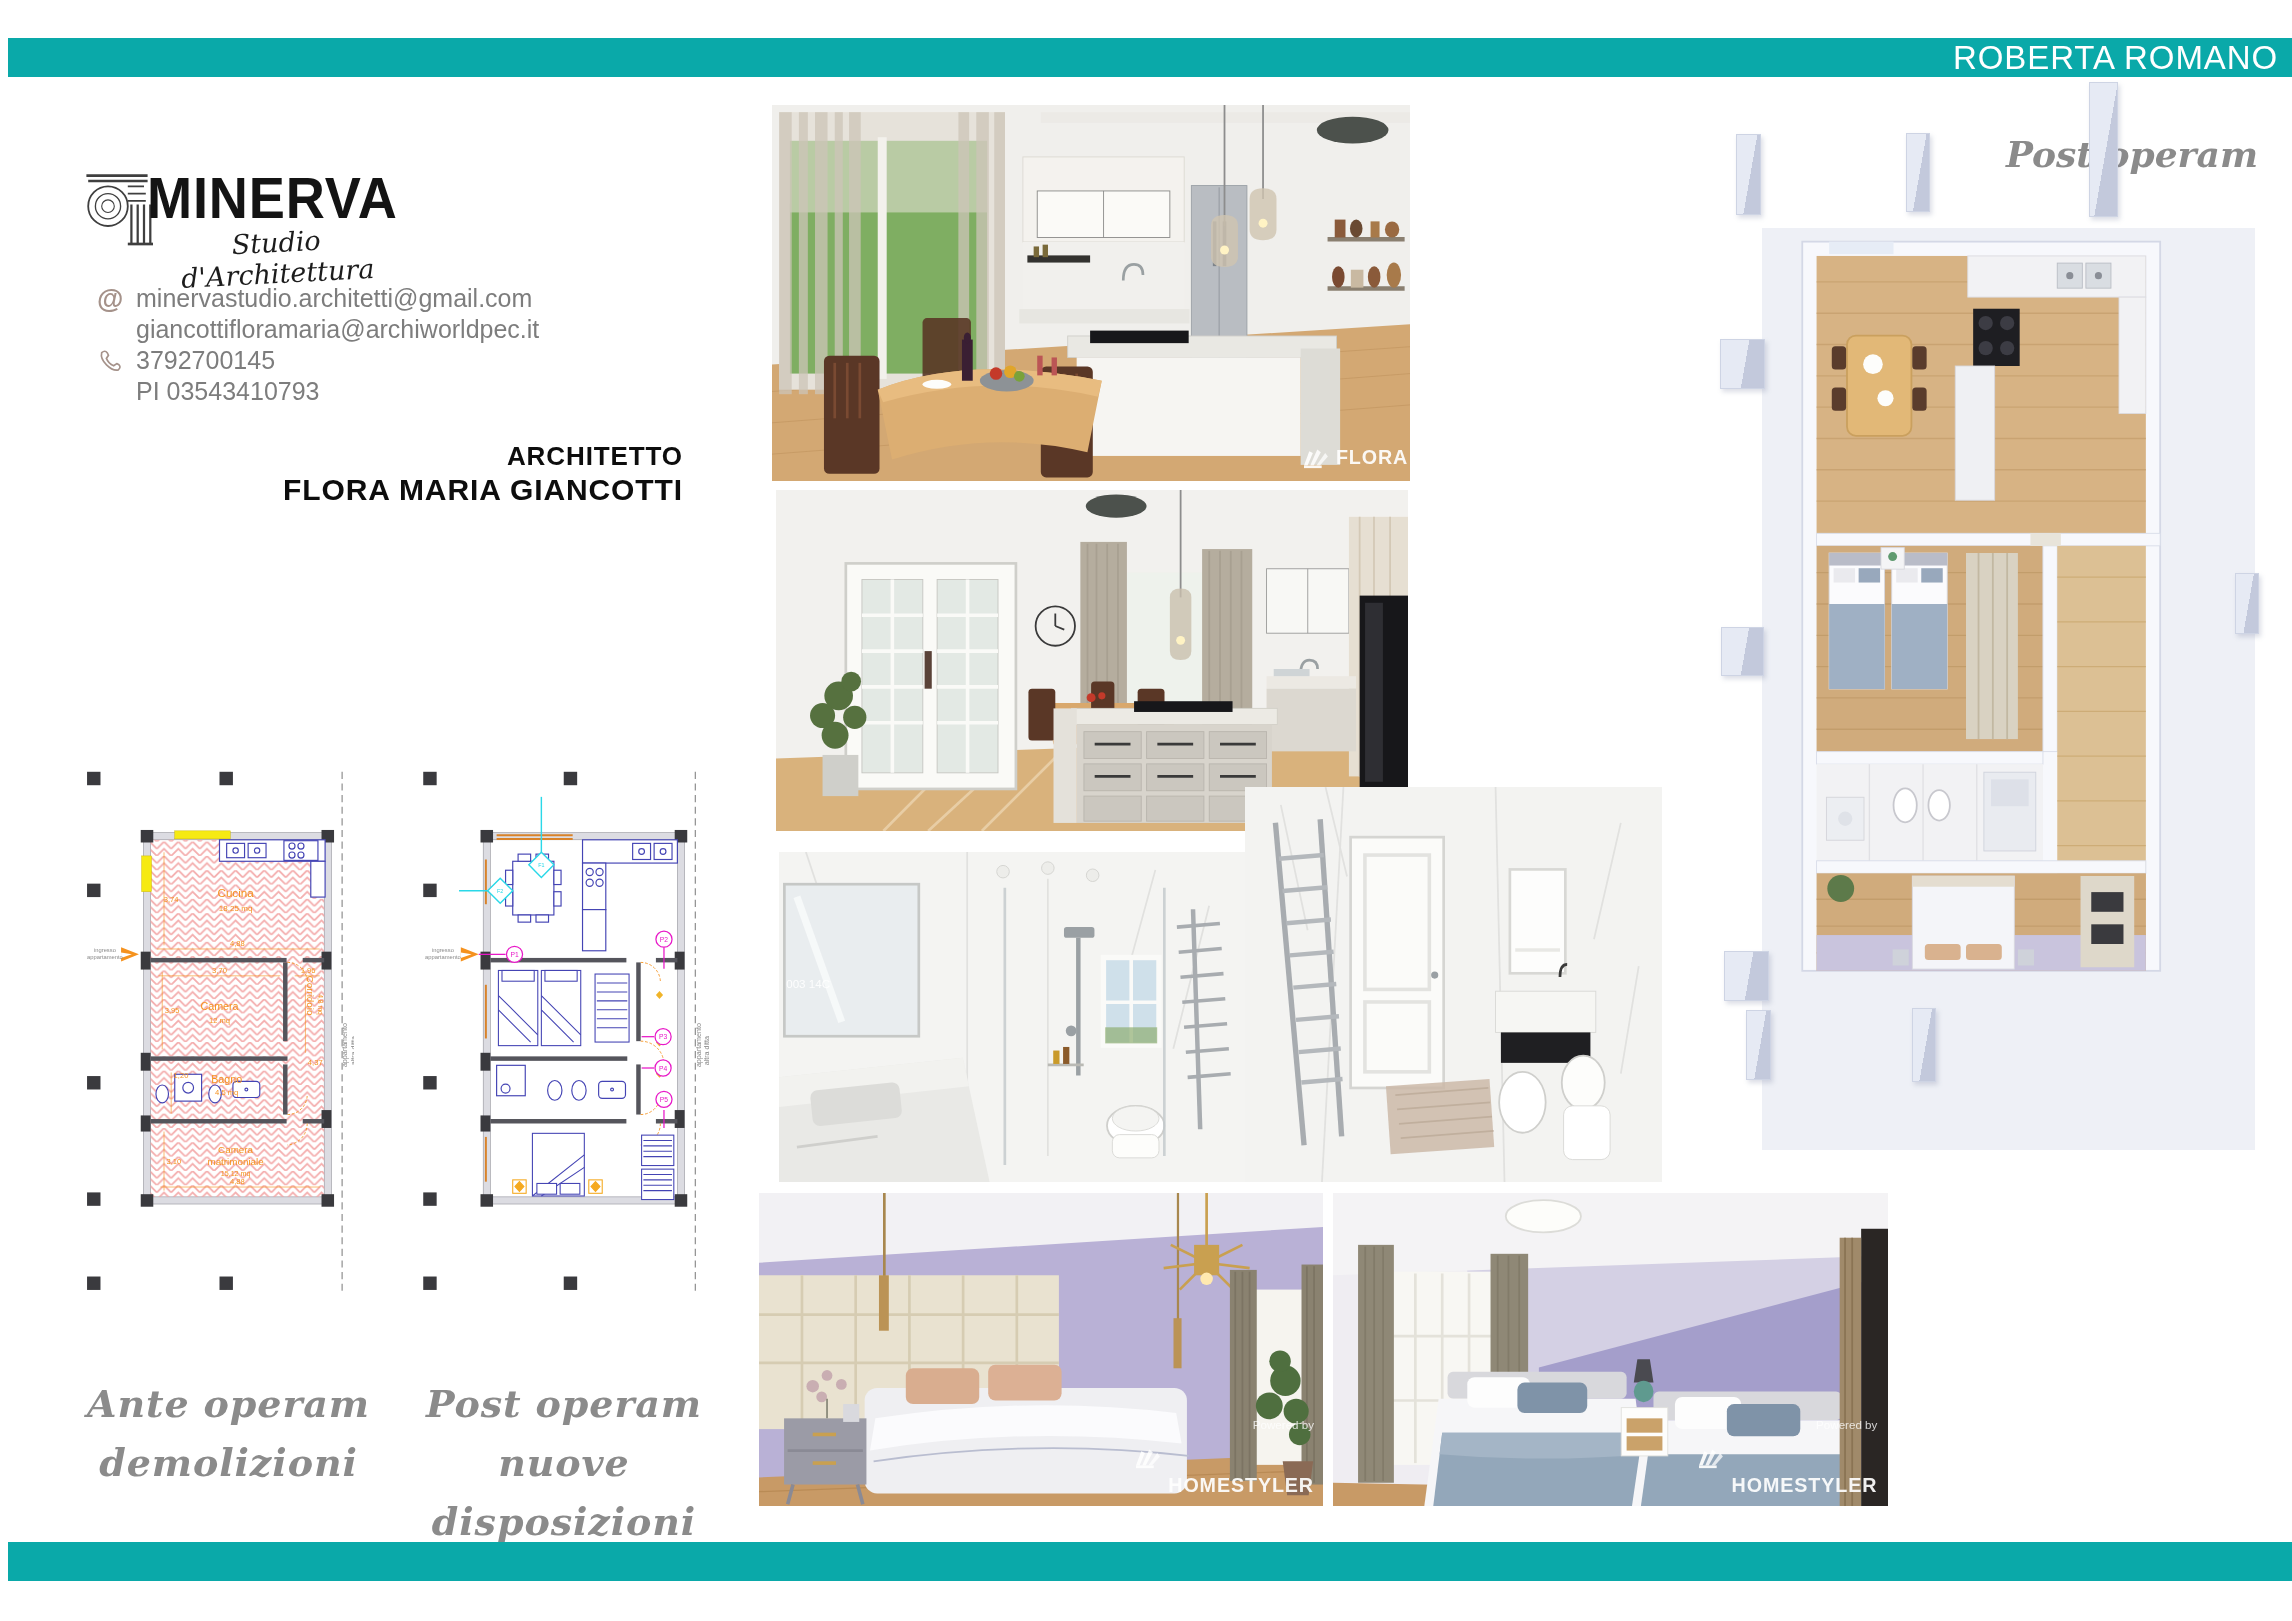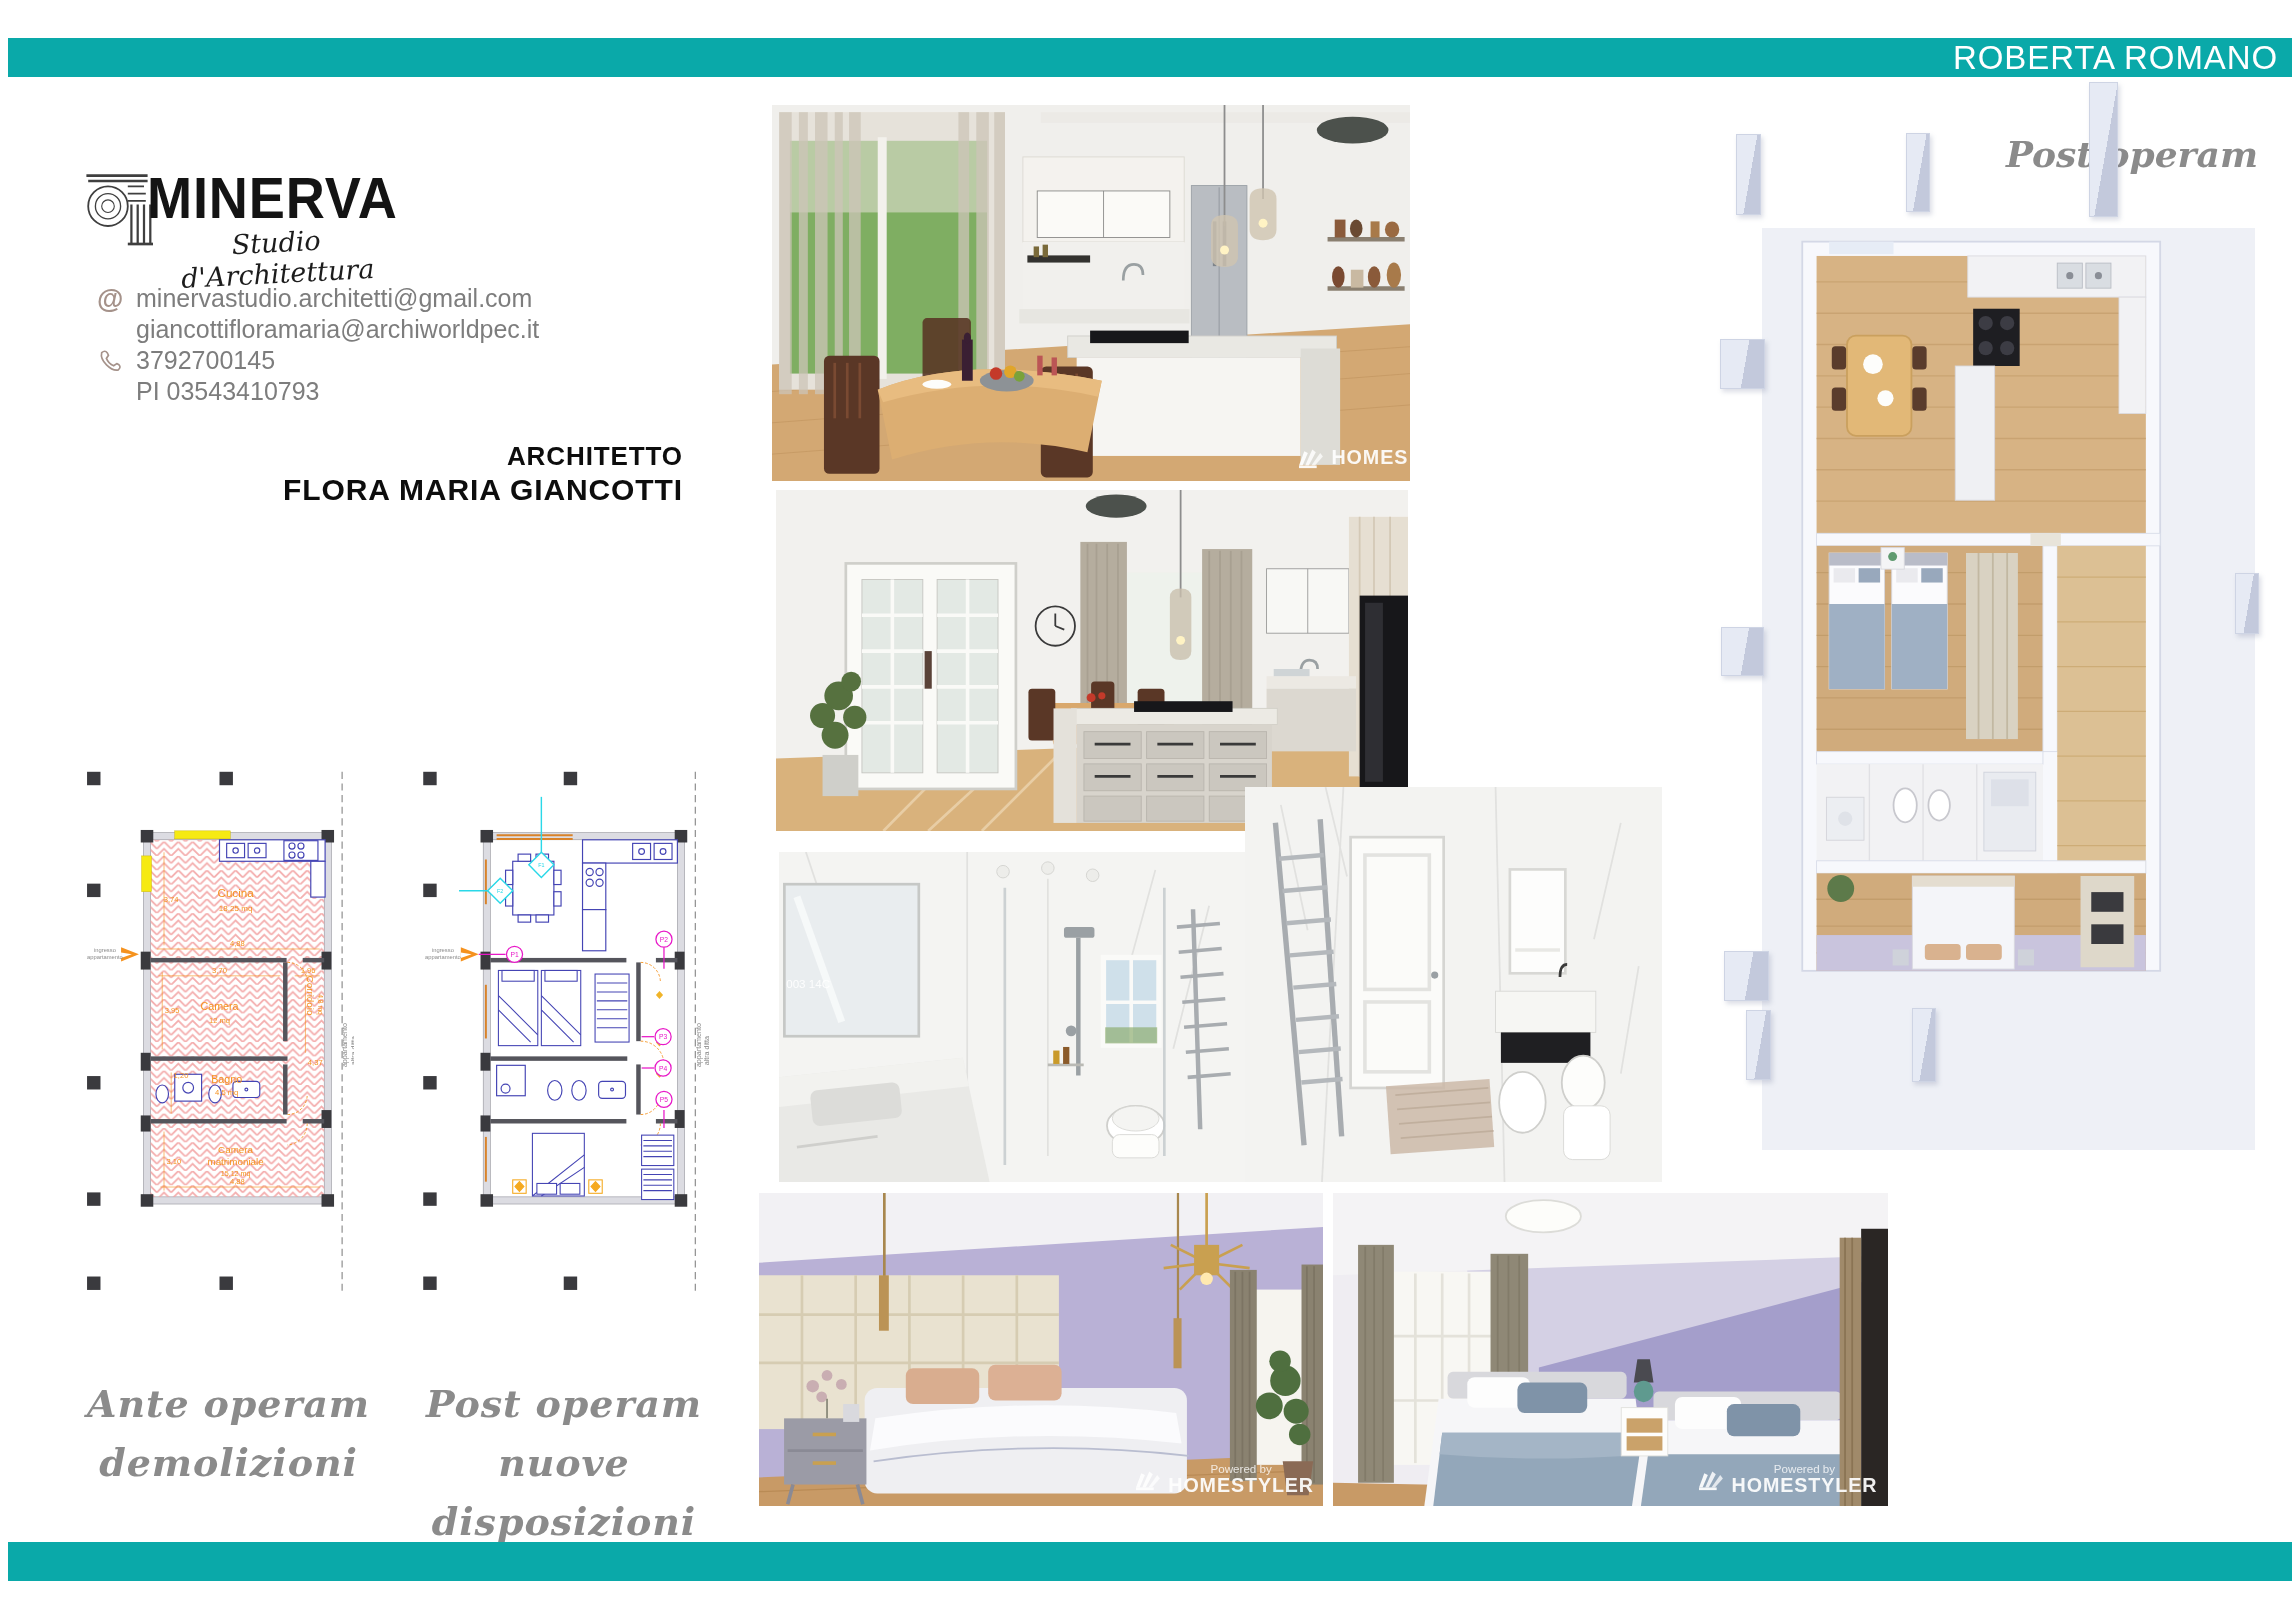--- a/index.html
+++ b/index.html
@@ -28,21 +28,21 @@
   .plan-caption{position:absolute;text-align:center;font-size:38px;line-height:1.55;letter-spacing:0.9px;font-weight:bold;}
   .caption-ante{left:85px;top:1375px;width:287px;}
   .caption-post{left:403px;top:1375px;width:322px;}
   .caption-3d{left:1993px;top:133px;width:278px;text-align:center;font-size:36px;position:absolute;font-weight:bold;}
   
   .photo{position:absolute;overflow:hidden;background:#efeeec;}
   .photo svg{display:block;width:100%;height:100%;}
   .wm{position:absolute;color:#ffffff;display:flex;align-items:center;gap:7.2px;opacity:.92;}
   .wm .fan{width:27px;height:23px;}
   .wm-brand{font-size:19.7px;letter-spacing:0.9px;font-weight:bold;}
-  .wm-col{display:flex;flex-direction:column;align-items:center;line-height:1.1;}
+  .wm-col{display:flex;flex-direction:column;align-items:flex-end;line-height:1.1;gap:44px;}
   .wm-pow{font-size:11.6px;opacity:.85;}
   
   .panel3d{position:absolute;left:1762px;top:228px;width:493px;height:922px;background:#eef0f6;}
   .pillar{position:absolute;background:linear-gradient(100deg,#e6eaf4 55%,#c3c9dc 55%);border:0.9px solid #ced4e4;box-shadow:1.8px 2.7px 4.5px rgba(120,128,160,.25);}
   .plan-svg{position:absolute;}
 </style>
 </head>
 <body>
 
 <div id="page">
@@ -505,21 +505,21 @@
     </svg>
     <div class="wm" style="right:1.8px;bottom:12.5px">
       <svg class="fan" viewBox="0 0 30 26">
           <g fill="#ffffff">
             <path d="M2 22 L8 6 L12 8 L6 22 Z"></path>
             <path d="M9 22 L17 4 L21 7 L13 22 Z" opacity=".9"></path>
             <path d="M16 22 L26 8 L29 12 L20 22 Z" opacity=".8"></path>
             <rect x="2" y="22" width="20" height="3"></rect>
           </g>
         </svg>
-      <span class="wm-brand">HOMES</span>
+      <span class="wm-brand">FLORA</span>
     </div>
   </div>
 
   <div class="photo" style="left:776px;top:490px;width:632px;height:341px">
     <svg viewBox="0 0 706 381" preserveAspectRatio="none">
       <rect width="706" height="381" fill="#f2f1ee"></rect>
       <polygon points="0,300 706,275 706,381 0,381" fill="#d9b27c"></polygon>
       <g stroke="#f7e9cf" stroke-width="3" opacity=".5">
         <line x1="120" y1="381" x2="200" y2="300"></line>
           <line x1="170" y1="381" x2="260" y2="298"></line>

